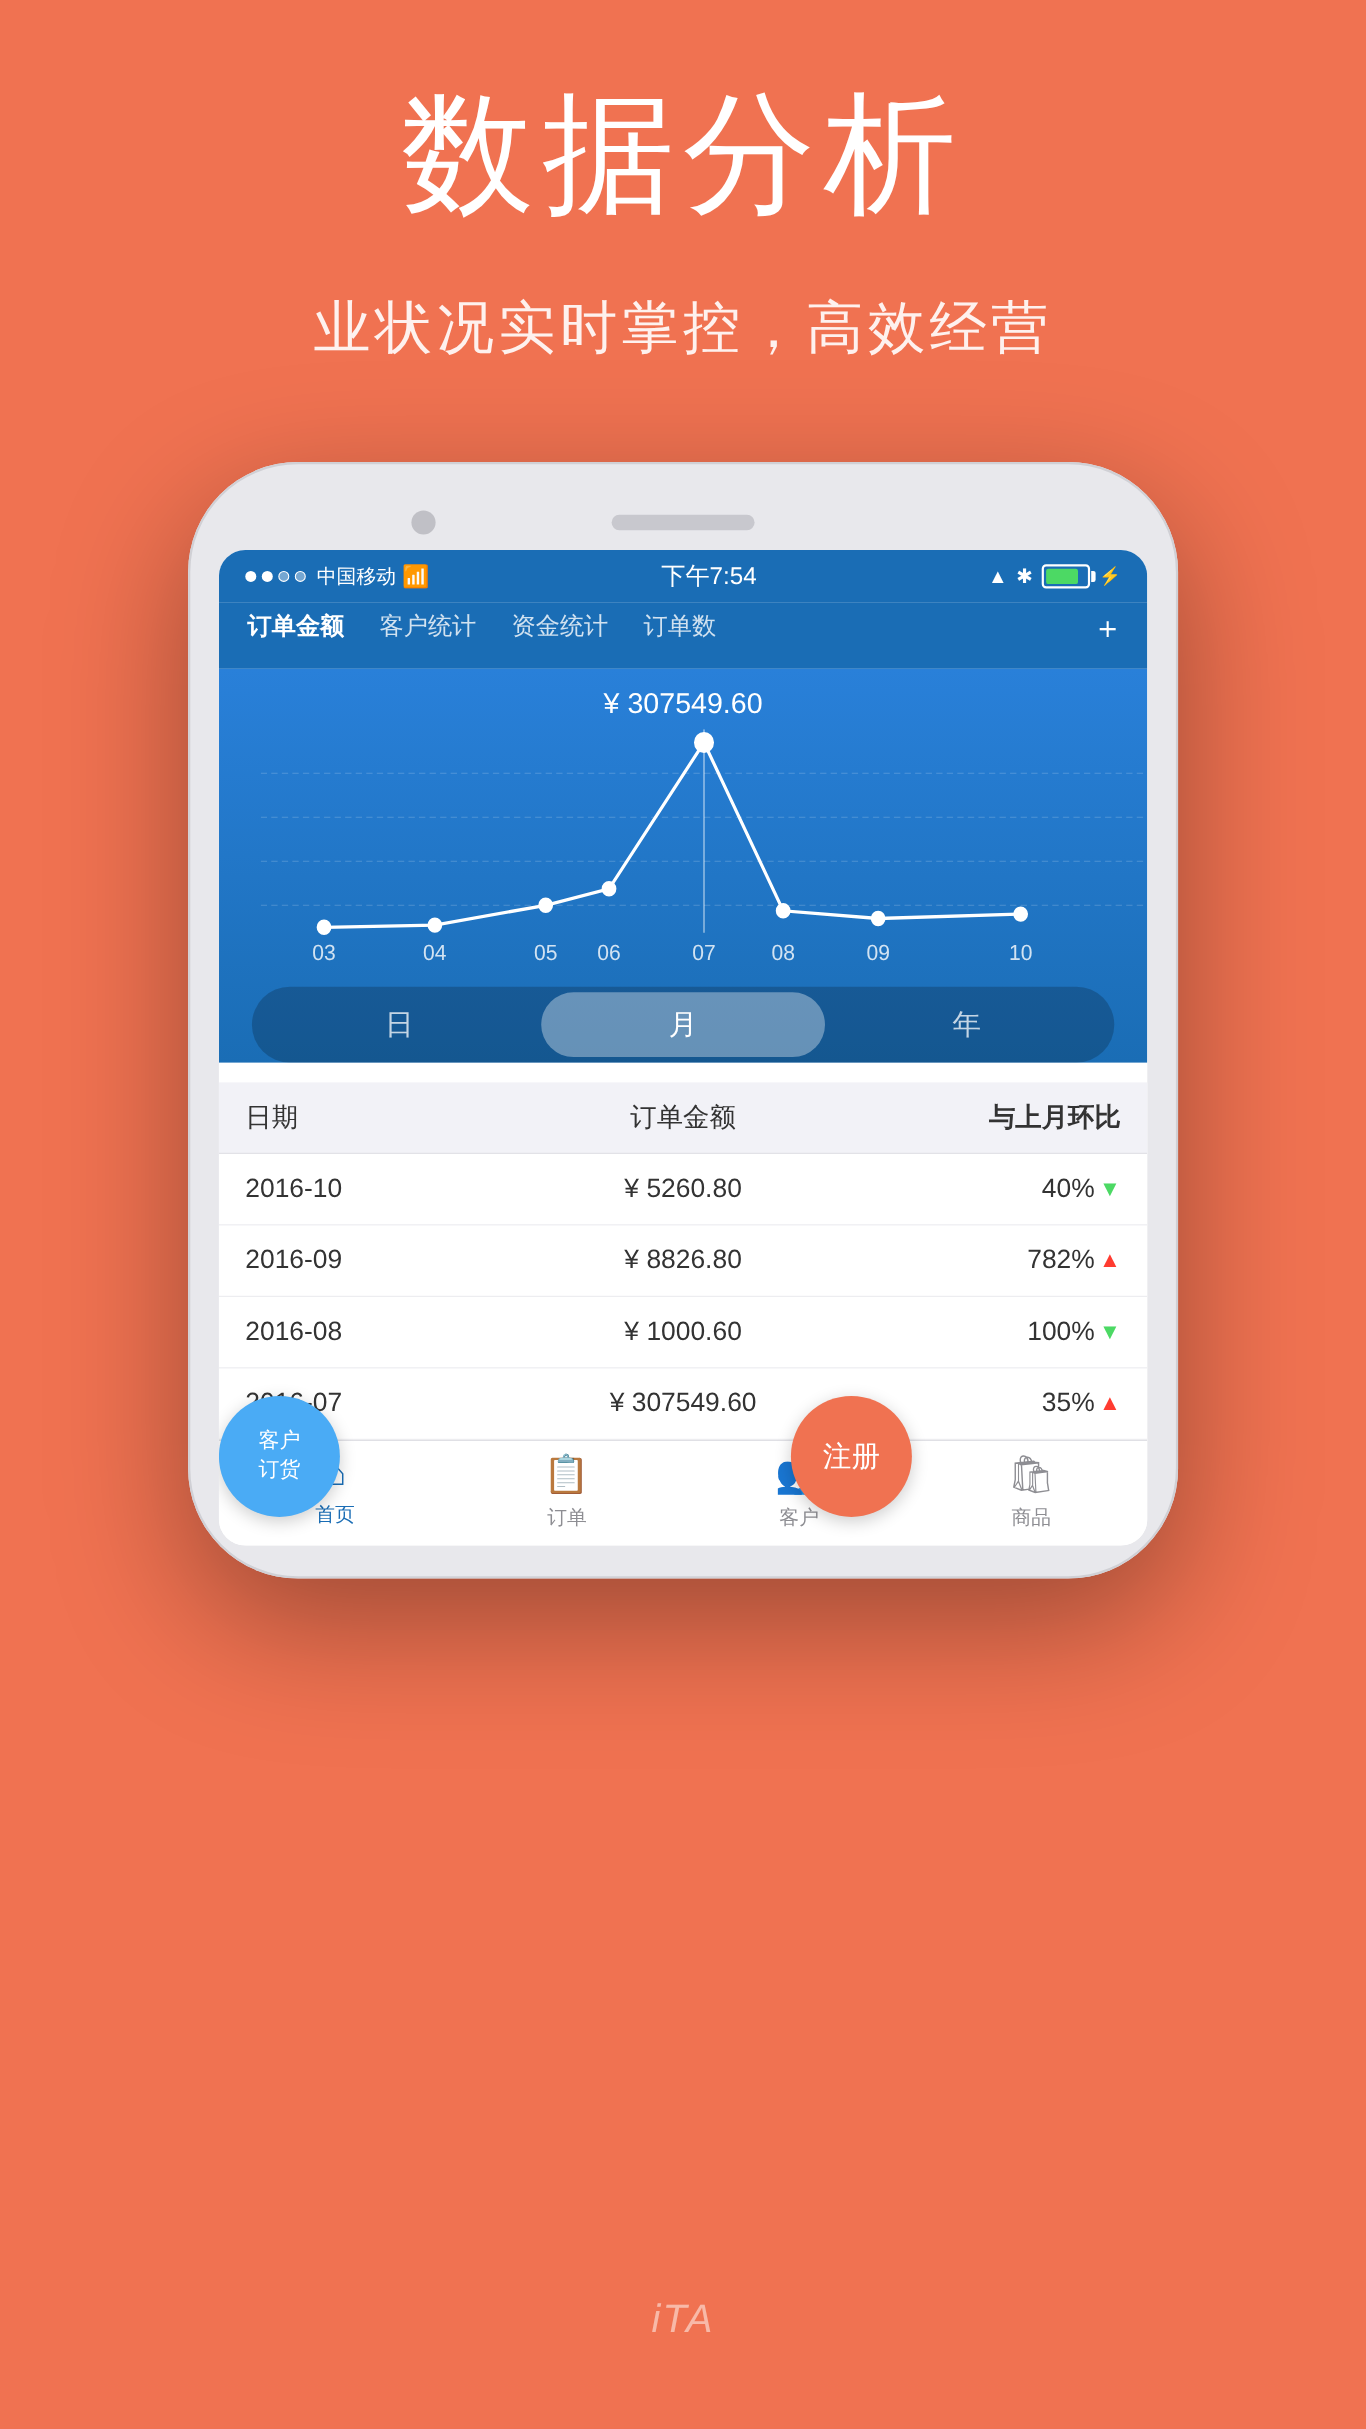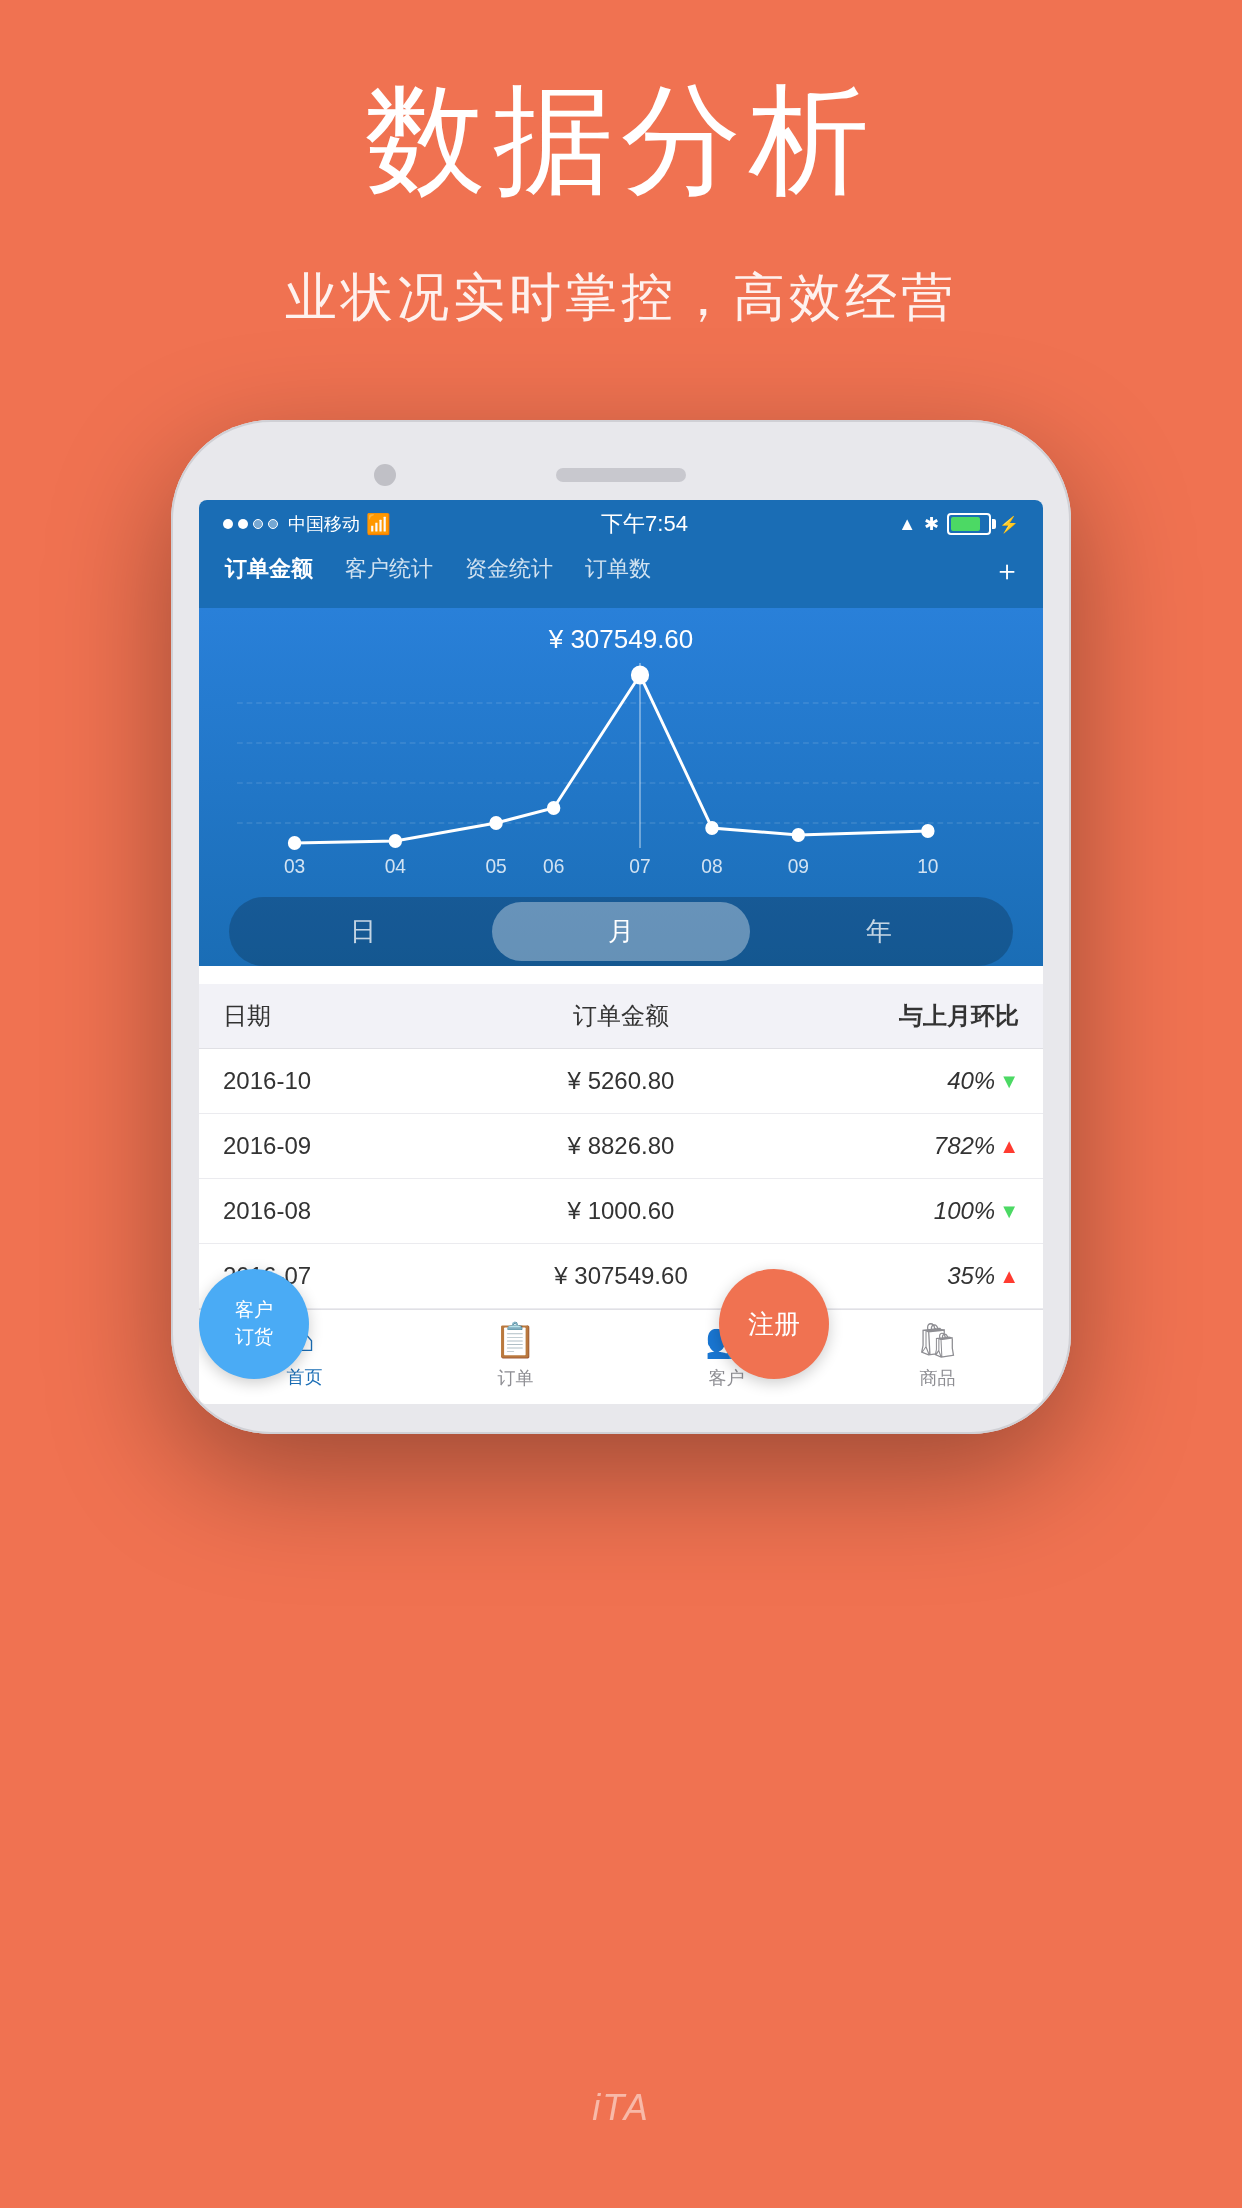--- a/index.html
+++ b/index.html
@@ -69,21 +69,21 @@
       width: 22px;
       height: 22px;
       background: #C0C0C6;
       border-radius: 50%;
       position: absolute;
       left: 175px;
     }
 
     .phone-screen {
       background: white;
-      border-radius: 8px;
+      border-radius: 24px;
       overflow: hidden;
       width: 100%;
     }
 
     
     .status-bar {
       background: #1A6DB5;
       display: flex;
       justify-content: space-between;
       align-items: center;
@@ -243,21 +243,21 @@
     .col-change { flex: 1; font-size: 24px; color: #333; font-weight: 700; text-align: right; }
 
     .table-row {
       display: flex;
       padding: 18px 24px;
       border-bottom: 1px solid #EBEBEF;
       align-items: center;
     }
     .row-date { flex: 1; font-size: 24px; color: #333; }
     .row-amount { flex: 1.2; font-size: 24px; color: #333; text-align: center; }
-    .row-change { flex: 1; font-size: 24px; color: #333; text-align: right; display: flex; align-items: center; justify-content: flex-end; gap: 4px; font-style: italic; }
+    .row-change { flex: 1; font-size: 24px; color: #333; text-align: right; display: flex; align-items: center; justify-content: flex-end; gap: 4px; }
     .arrow-up { color: #FF3B30; font-size: 20px; }
     .arrow-down { color: #4CD964; font-size: 20px; }
 
     
     .bottom-nav {
       background: white;
       display: flex;
       border-top: 1px solid #E0E0E5;
       padding: 10px 0 14px;
     }

